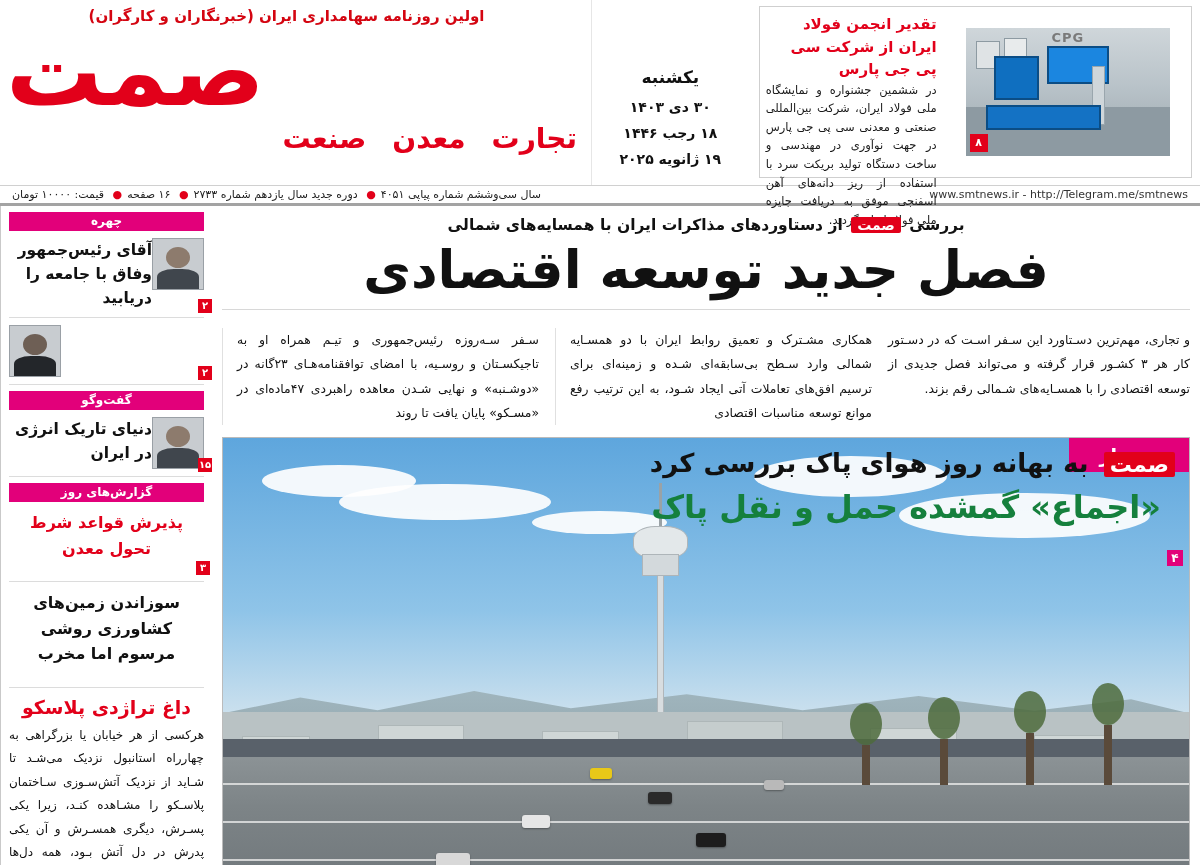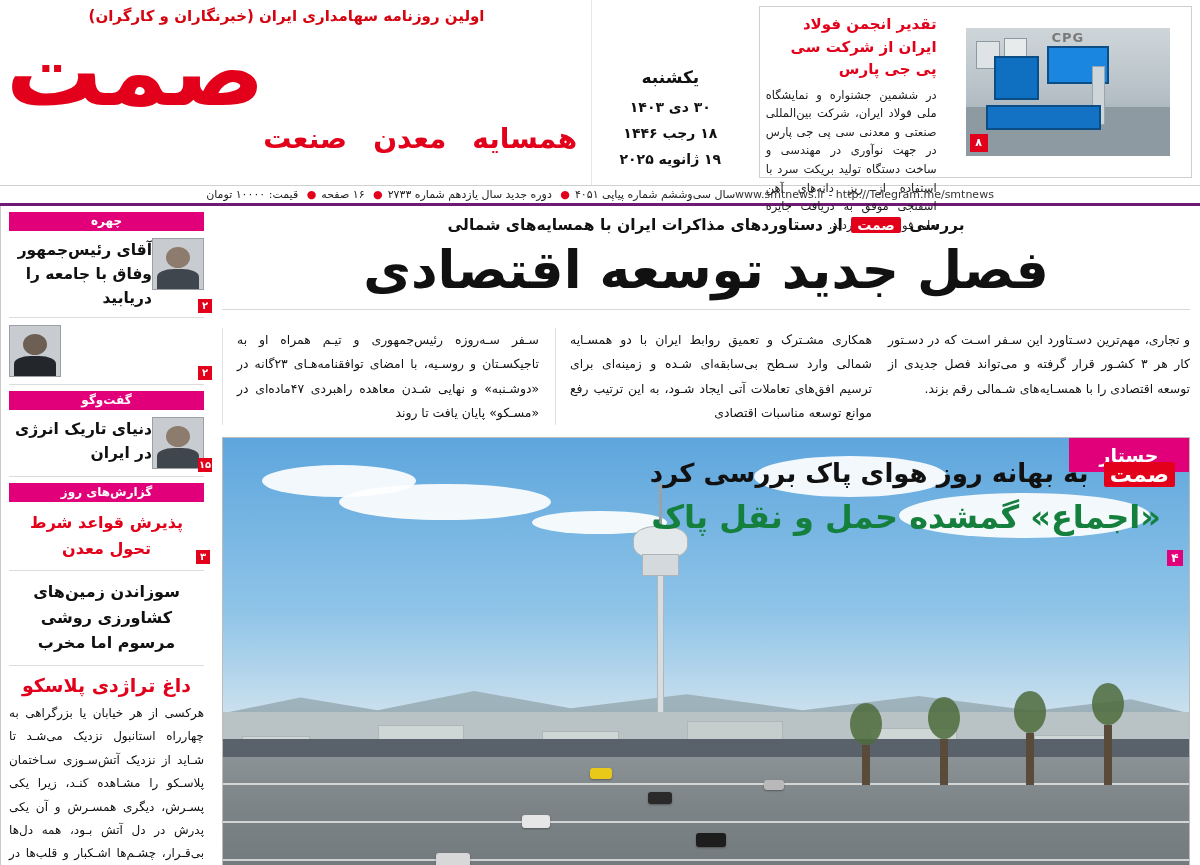--- a/index.html
+++ b/index.html
@@ -84,21 +84,20 @@
     position:relative;
     height:172px;
   }
   .promo-text {
     width:185px;
     padding:6px 8px 4px 6px;
     text-align:right;
   }
   .promo-title {
     color:#e2001a; font-weight:bold; font-size:15px; line-height:1.5;
-    margin-bottom:5px;
   }
   .promo-body { font-size:11.5px; line-height:1.62; color:#1a1a1a; text-align:justify; }
   .promo-img {
     flex:1;
     background:linear-gradient(180deg,#cfd6da 0%, #b9c3c9 45%, #9aa6ad 100%);
     position:relative; overflow:hidden;
     margin:21px;
   }
   .promo-img .floor { position:absolute; left:0; right:0; bottom:0; height:38%; background:#8d9aa2; }
   .promo-img .mach-a { position:absolute; left:14%; top:22%; width:22%; height:34%; background:#0f6fc0; border:2px solid #0b4d85;}
@@ -113,24 +112,24 @@
     font-size:11px; text-align:center; line-height:18px; font-weight:bold;
   }
   .cpc-logo {
     position:absolute; top:2px; left:50%; transform:translateX(-50%);
     font-size:13px; color:#7a7a7a; font-weight:bold; letter-spacing:1px;
   }
 
   
   .info-strip {
     display:flex; flex-direction:row-reverse; align-items:center;
-    justify-content:center;
+    justify-content:space-between;
     height:20px; padding:0 12px;
     font-size:11px; color:#222;
-    border-bottom:3px solid #701a75;
+    border-bottom:3px solid #a3a3a3;
   }
   .info-strip .left { direction:ltr; color:#333; font-size:11px; }
   .info-strip .dot { color:#e2001a; margin:0 5px; }
 
   
   .content { display:flex; flex-direction:row-reverse; height:669px; }
 
   
   .sidebar {
     width:212px;
@@ -168,21 +167,21 @@
   .avatar .body { position:absolute; left:50%; bottom:0; transform:translateX(-50%); width:84%; height:40%; border-radius:40% 40% 0 0; background:#40464d;}
   .avatar.f .head { background:#6e5f55; }
   .avatar.f .body { background:#23262a; }
   .pagenum {
     position:absolute; right:-8px; bottom:4px;
     background:#e2001a; color:#fff; font-size:10px;
     width:14px; height:14px; line-height:14px; text-align:center; font-weight:bold;
   }
   .side-note {
     border-bottom:1px solid #dcdcdc;
-    padding:8px 2px 9px;
+    padding:8px 2px 20px;
     text-align:center;
     font-size:16px; font-weight:bold; line-height:1.6;
   }
   .side-note.red { color:#e2001a; }
   .side-article-title {
     color:#e2001a; font-weight:bold; font-size:19px;
     text-align:center; padding:8px 0 6px;
   }
   .side-article p {
     margin:0 0 7px 0;
@@ -256,21 +255,21 @@
     background:linear-gradient(180deg,#8e9598 0%, #7d8487 40%, #6f767a 100%);
   }
   .road .lane { position:absolute; left:0; right:0; height:2px; background:#e9e9e9; opacity:.8;}
   .median { position:absolute; left:0; right:0; bottom:30%; height:4%; background:#59616a;}
   .greenstrip{ position:absolute; right:0; bottom:16%; width:46%; height:16%; background:#5d6b52; opacity:.9;}
   .car { position:absolute; border-radius:3px; box-shadow:0 1px 2px rgba(0,0,0,.35); }
   .tree { position:absolute; bottom:24%; width:8px; background:#5a4a3a; }
   .tree:after{ content:""; position:absolute; left:-12px; bottom:100%; width:32px; height:42px; border-radius:50%; background:#4d6b3c; opacity:.85;}
   
   .ovl-top {
-    position:absolute; top:20px; right:0; left:0;
+    position:absolute; top:10px; right:0; left:0;
     text-align:right; padding-right:14px;
   }
   .ovl-line1 {
     display:inline-block;
     font-size:26px; font-weight:bold; color:#111;
   }
   .ovl-line1 .brand {
     background:#e2001a; color:#fff; padding:0 6px; font-size:22px; margin-left:6px; border-radius:2px;
   }
   .ovl-line2 {
@@ -300,21 +299,21 @@
   <div class="masthead">
 
     <div class="logo-block">
       <div class="top-slogan">اولین روزنامه سهامداری ایران (خبرنگاران و کارگران)</div>
       <div class="logo-row">
         <div class="logo-main">صمت</div>
       </div>
       <div class="logo-sub">
         <span>صنعت</span>
         <span>معدن</span>
-        <span>همسایه</span>
+        <span>تجارت</span>
       </div>
     </div>
 
     <div class="date-block">
       <div class="d-day">یکشنبه</div>
       <div>۳۰ دی ۱۴۰۳</div>
       <div>۱۸ رجب ۱۴۴۶</div>
       <div>۱۹ ژانویه ۲۰۲۵</div>
     </div>
 

